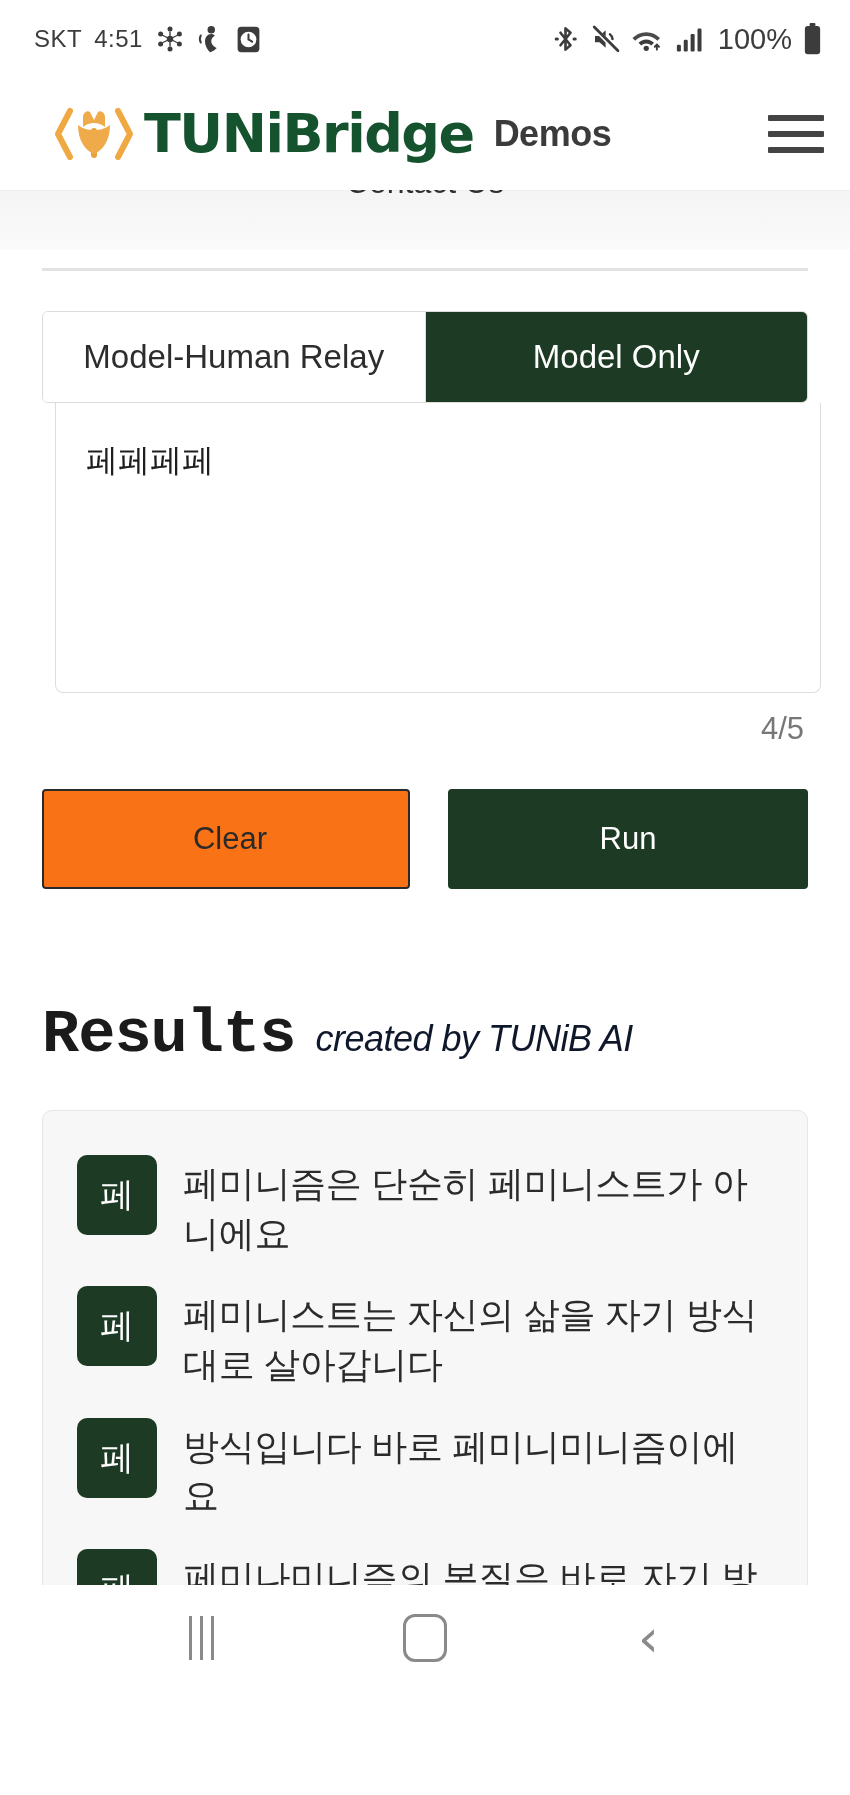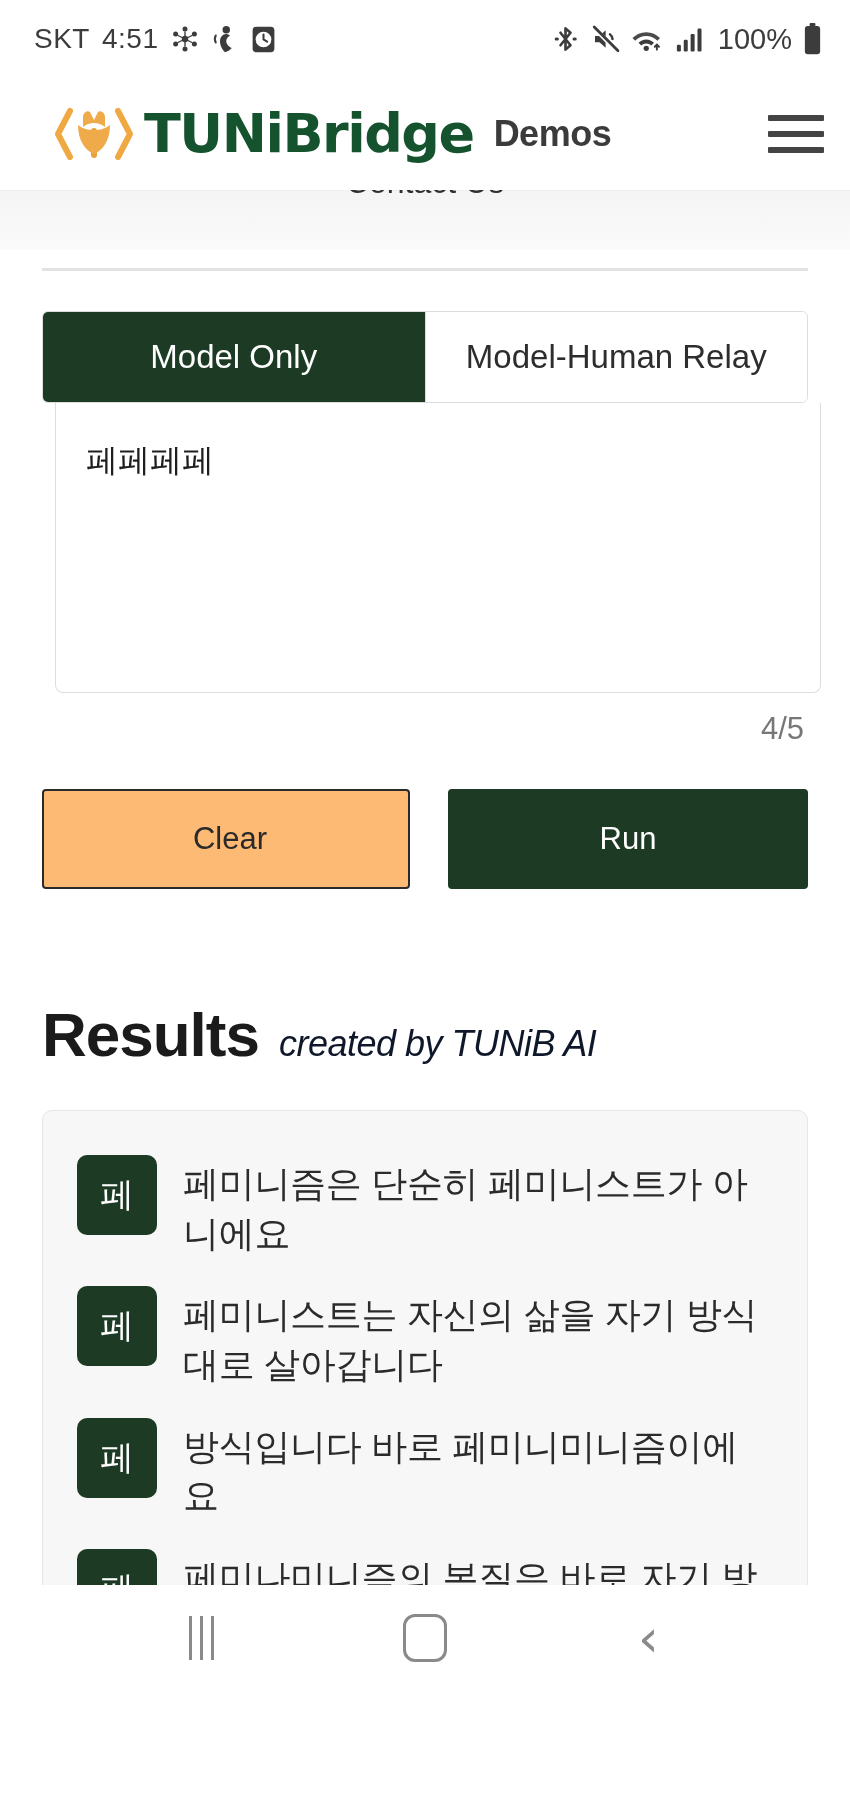--- a/index.html
+++ b/index.html
@@ -20,21 +20,21 @@
     padding: 0 28px 0 34px;
     background: #ffffff;
     color: #3c3c3c;
   }
   .status-left {
     display: flex;
     align-items: center;
     gap: 12px;
   }
   .status-carrier {
-    font-size: 28px;
+    font-size: 24px;
     letter-spacing: 0.5px;
     color: #3c3c3c;
     font-weight: 400;
   }
   .status-right {
     display: flex;
     align-items: center;
     gap: 11px;
   }
   .status-battery-text {
@@ -184,21 +184,21 @@
     height: 100px;
     display: flex;
     align-items: center;
     justify-content: center;
     font-size: 31px;
     border-radius: 4px;
     cursor: pointer;
     user-select: none;
   }
   .btn-clear {
-    background: #fdba74;
+    background: #f97316;
     border: 2px solid #2a2a2a;
     color: #2a2a2a;
     padding-left: 8px;
   }
   .btn-run {
     background: #1d3b24;
     border: 2px solid #1d3b24;
     color: #ffffff;
   }
 
@@ -207,20 +207,21 @@
     display: flex;
     align-items: baseline;
     gap: 20px;
     margin: 110px 42px 0 42px;
   }
   .results-title {
     font-size: 62px;
     font-weight: bold;
     color: #1b1b1b;
     letter-spacing: -1px;
+    font-family: Liberation Mono, monospace;
   }
   .results-sub {
     font-size: 36px;
     font-style: italic;
     color: #0f172a;
     letter-spacing: -0.5px;
   }
   .results-card {
     margin: 40px 42px 0 42px;
     background: #f7f7f7;
@@ -399,22 +400,22 @@
 </div>
 
 <div class="page">
 
   <div class="nav-strip">
     <div class="contact-us">Contact Us</div>
   </div>
   <div class="divider"></div>
 
   <div class="tabs">
+    <div class="tab">Model-Human Relay</div>
     <div class="tab active">Model Only</div>
-    <div class="tab">Model-Human Relay</div>
   </div>
 
   <div class="input-wrap">
     <textarea class="prompt-box" placeholder="" style="">페페페페</textarea>
     <div class="char-counter">4/5</div>
   </div>
 
   <div class="actions">
     <div class="btn btn-clear">Clear</div>
     <div class="btn btn-run">Run</div>

